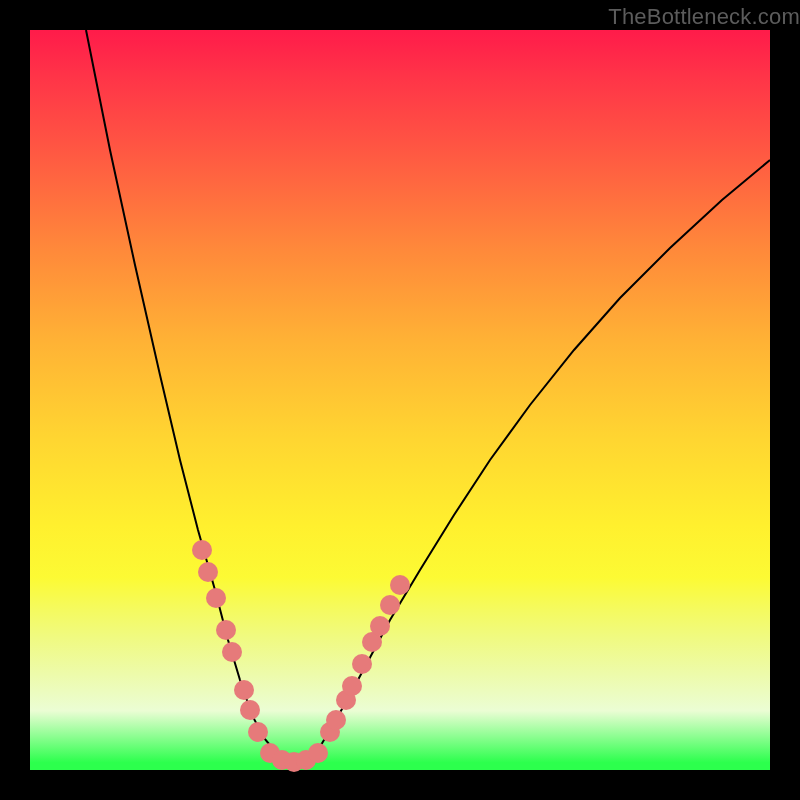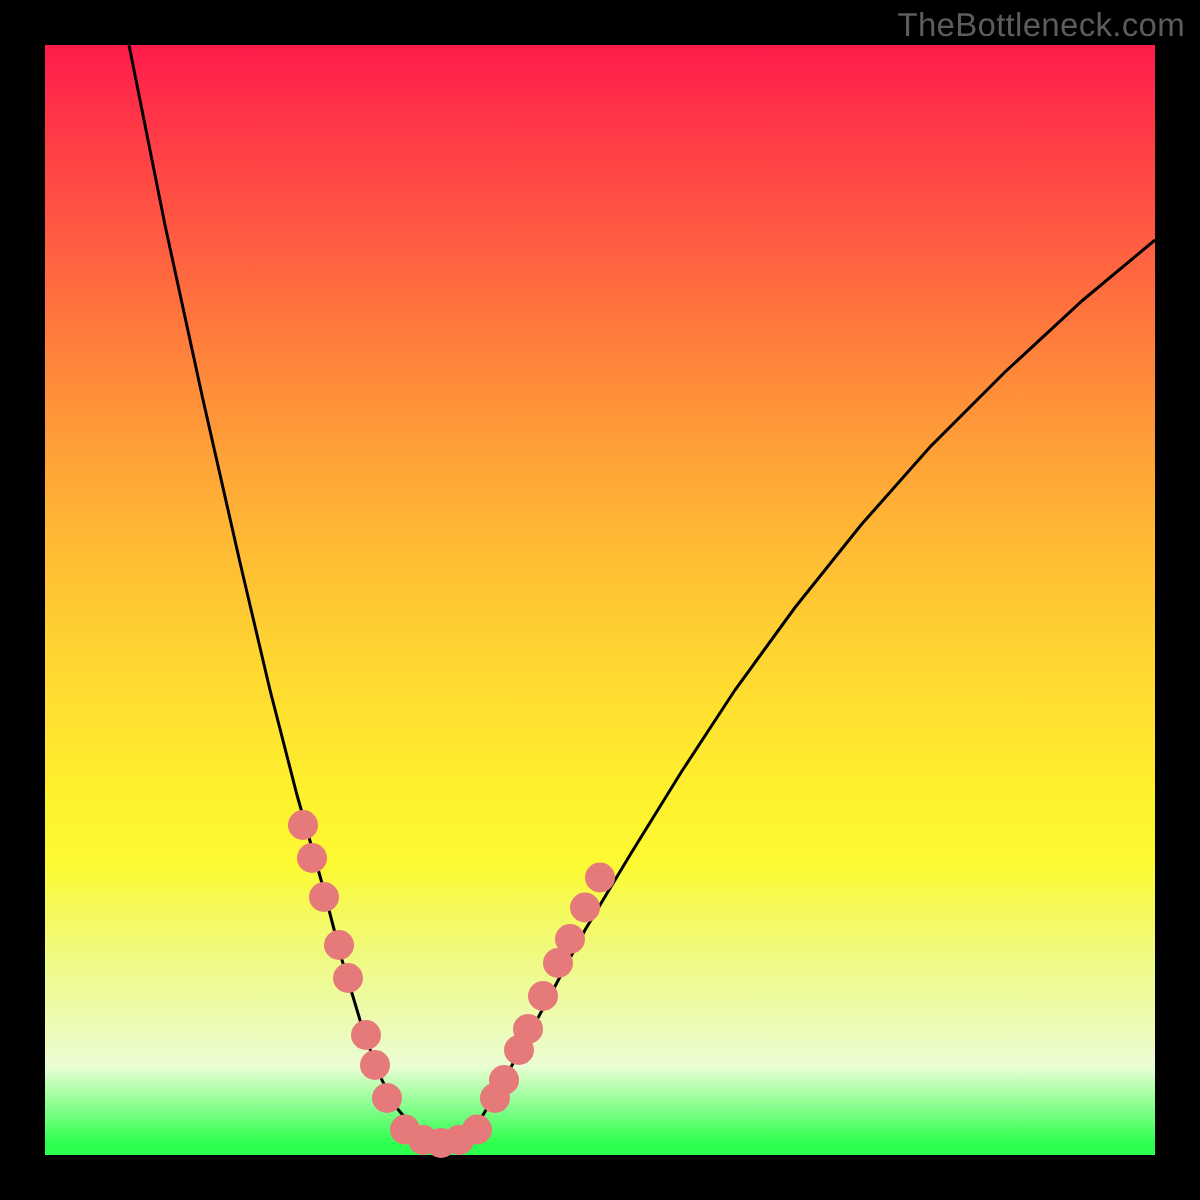--- a/index.html
+++ b/index.html
@@ -29,21 +29,21 @@
       #f0fa80 82%,
       #edfbaa 87%,
       #ebfdd4 92%,
       #2cff4d 99%,
       #2cff4d 100%
     );
   }
   .watermark {
     position: absolute;
     top: 4px;
-    right: 10px;
+    right: 0;
     font-family: Arial, Helvetica, sans-serif;
     font-size: 22px;
     font-weight: 500;
     color: #5c5c5c;
     letter-spacing: 0.2px;
     margin-left: 10px;
   }
   svg.curves {
     position: absolute;
     left: 0;

